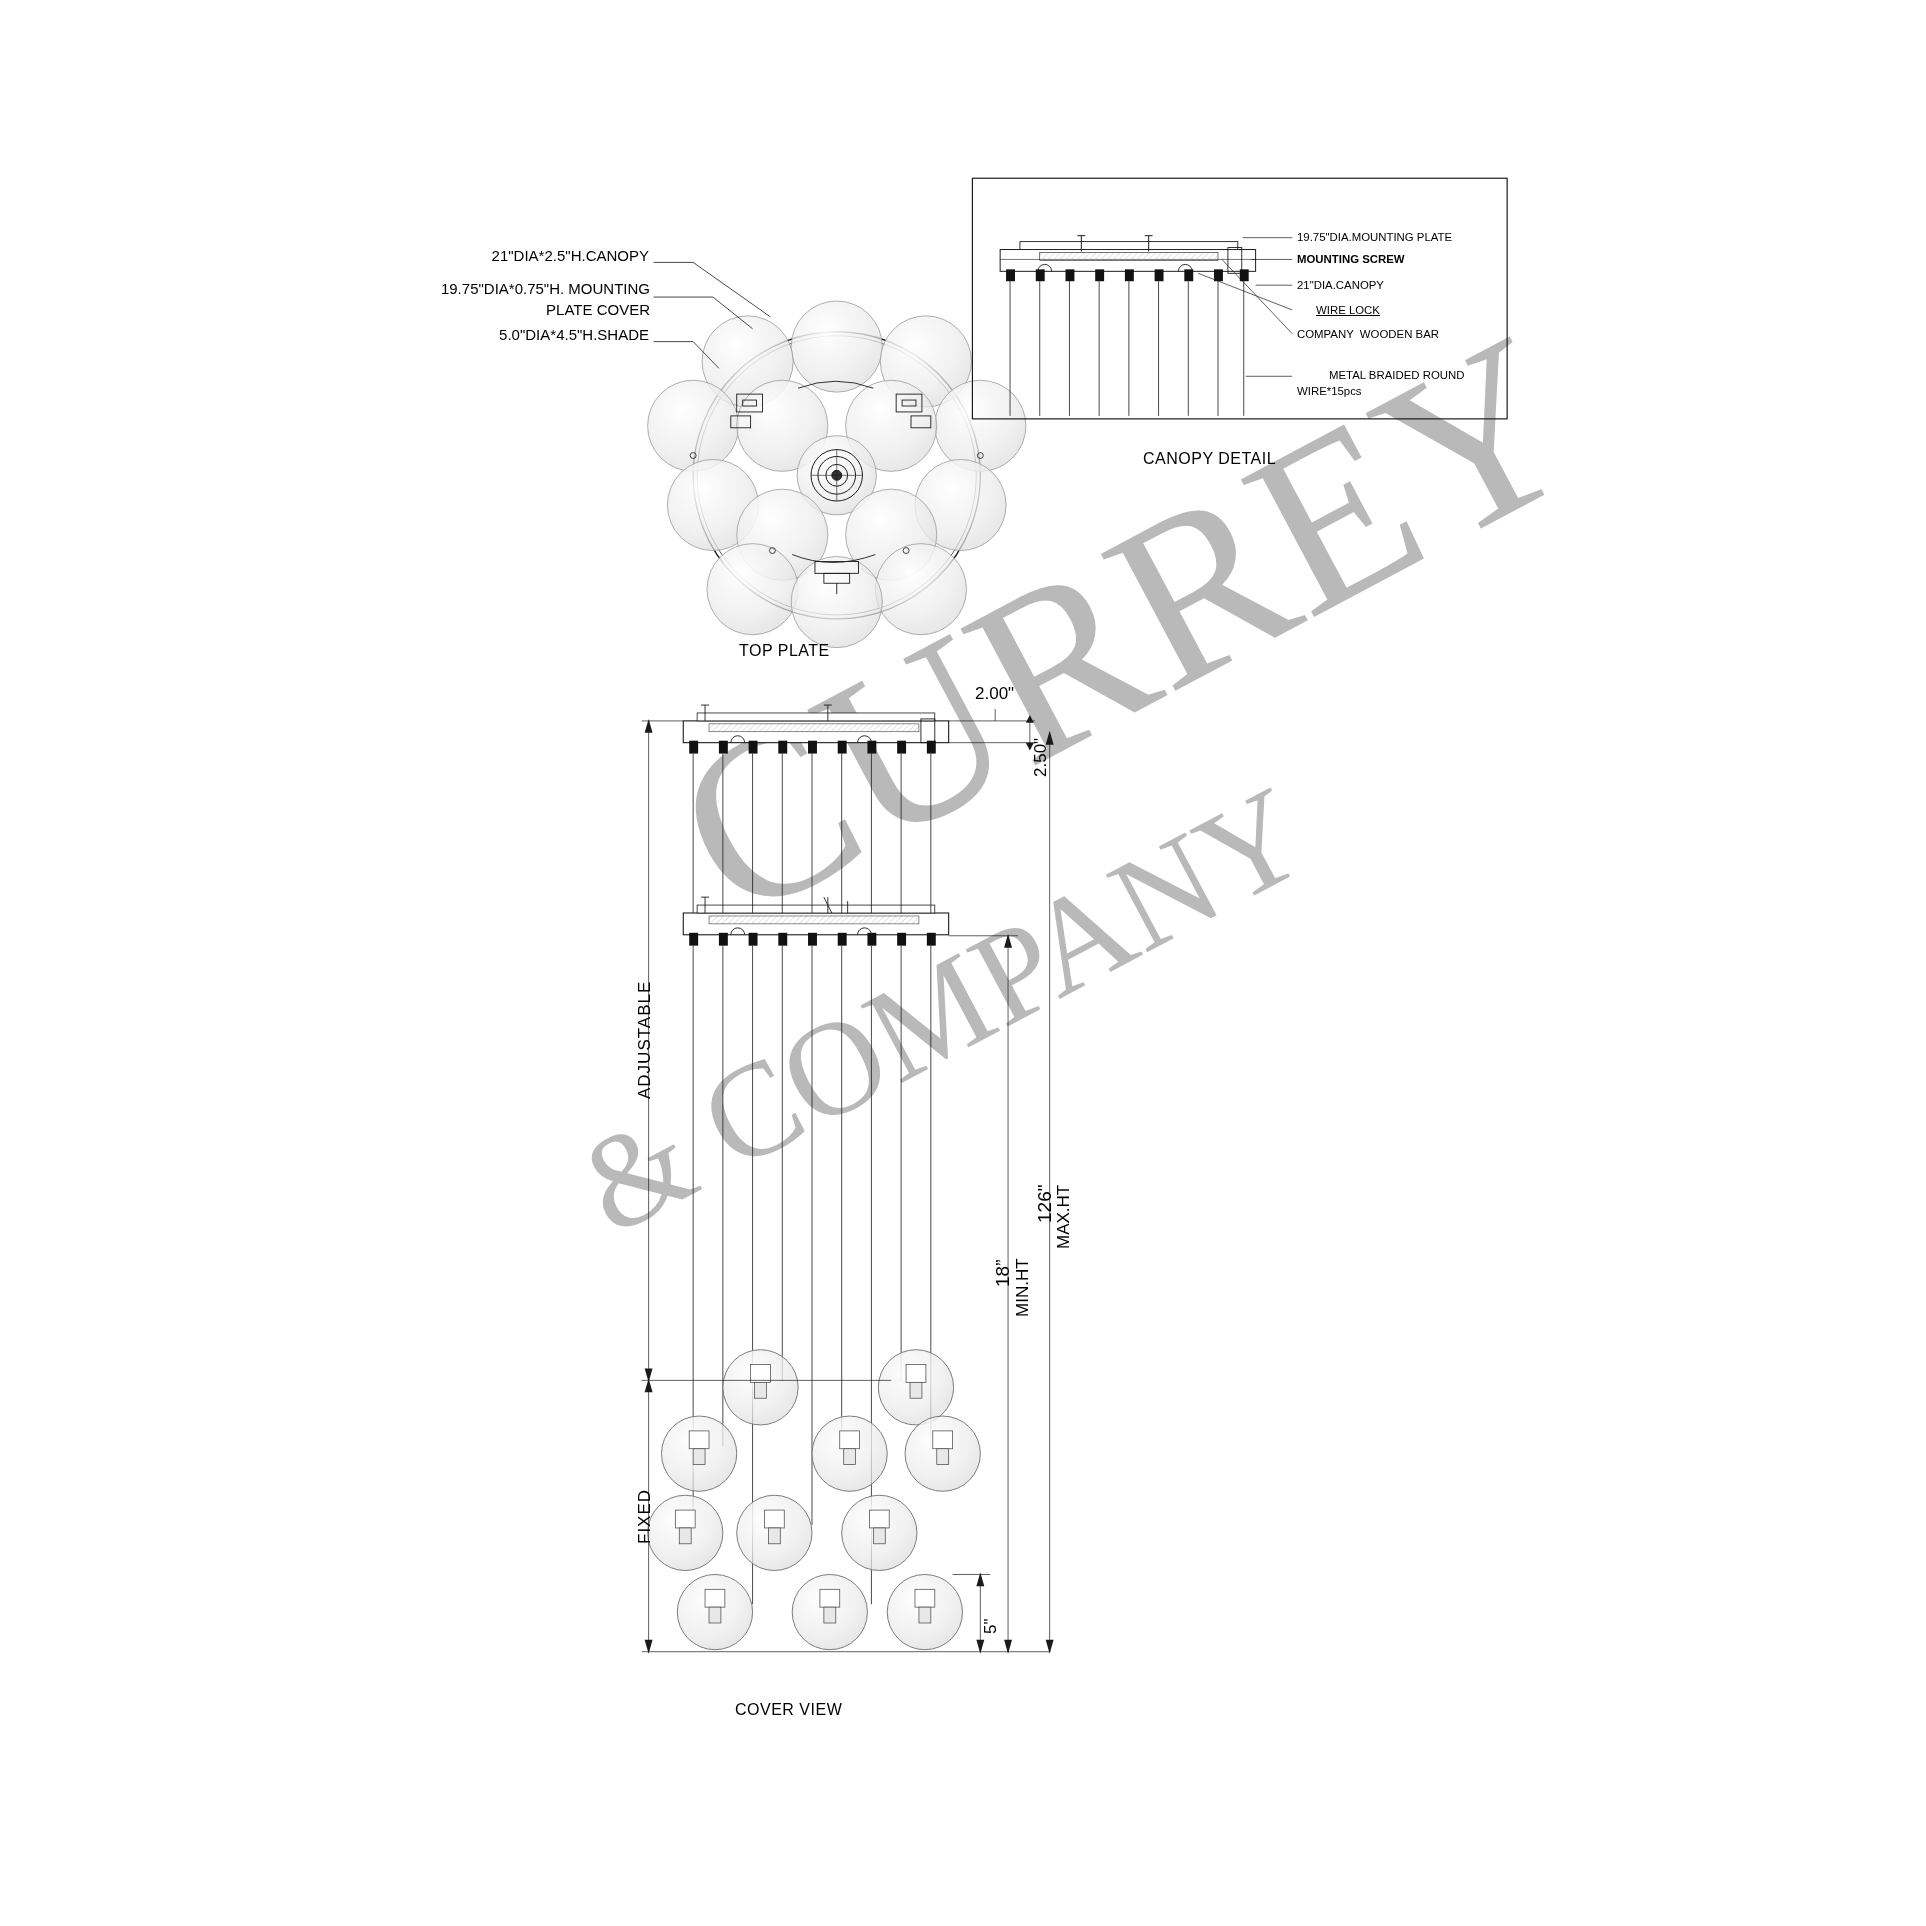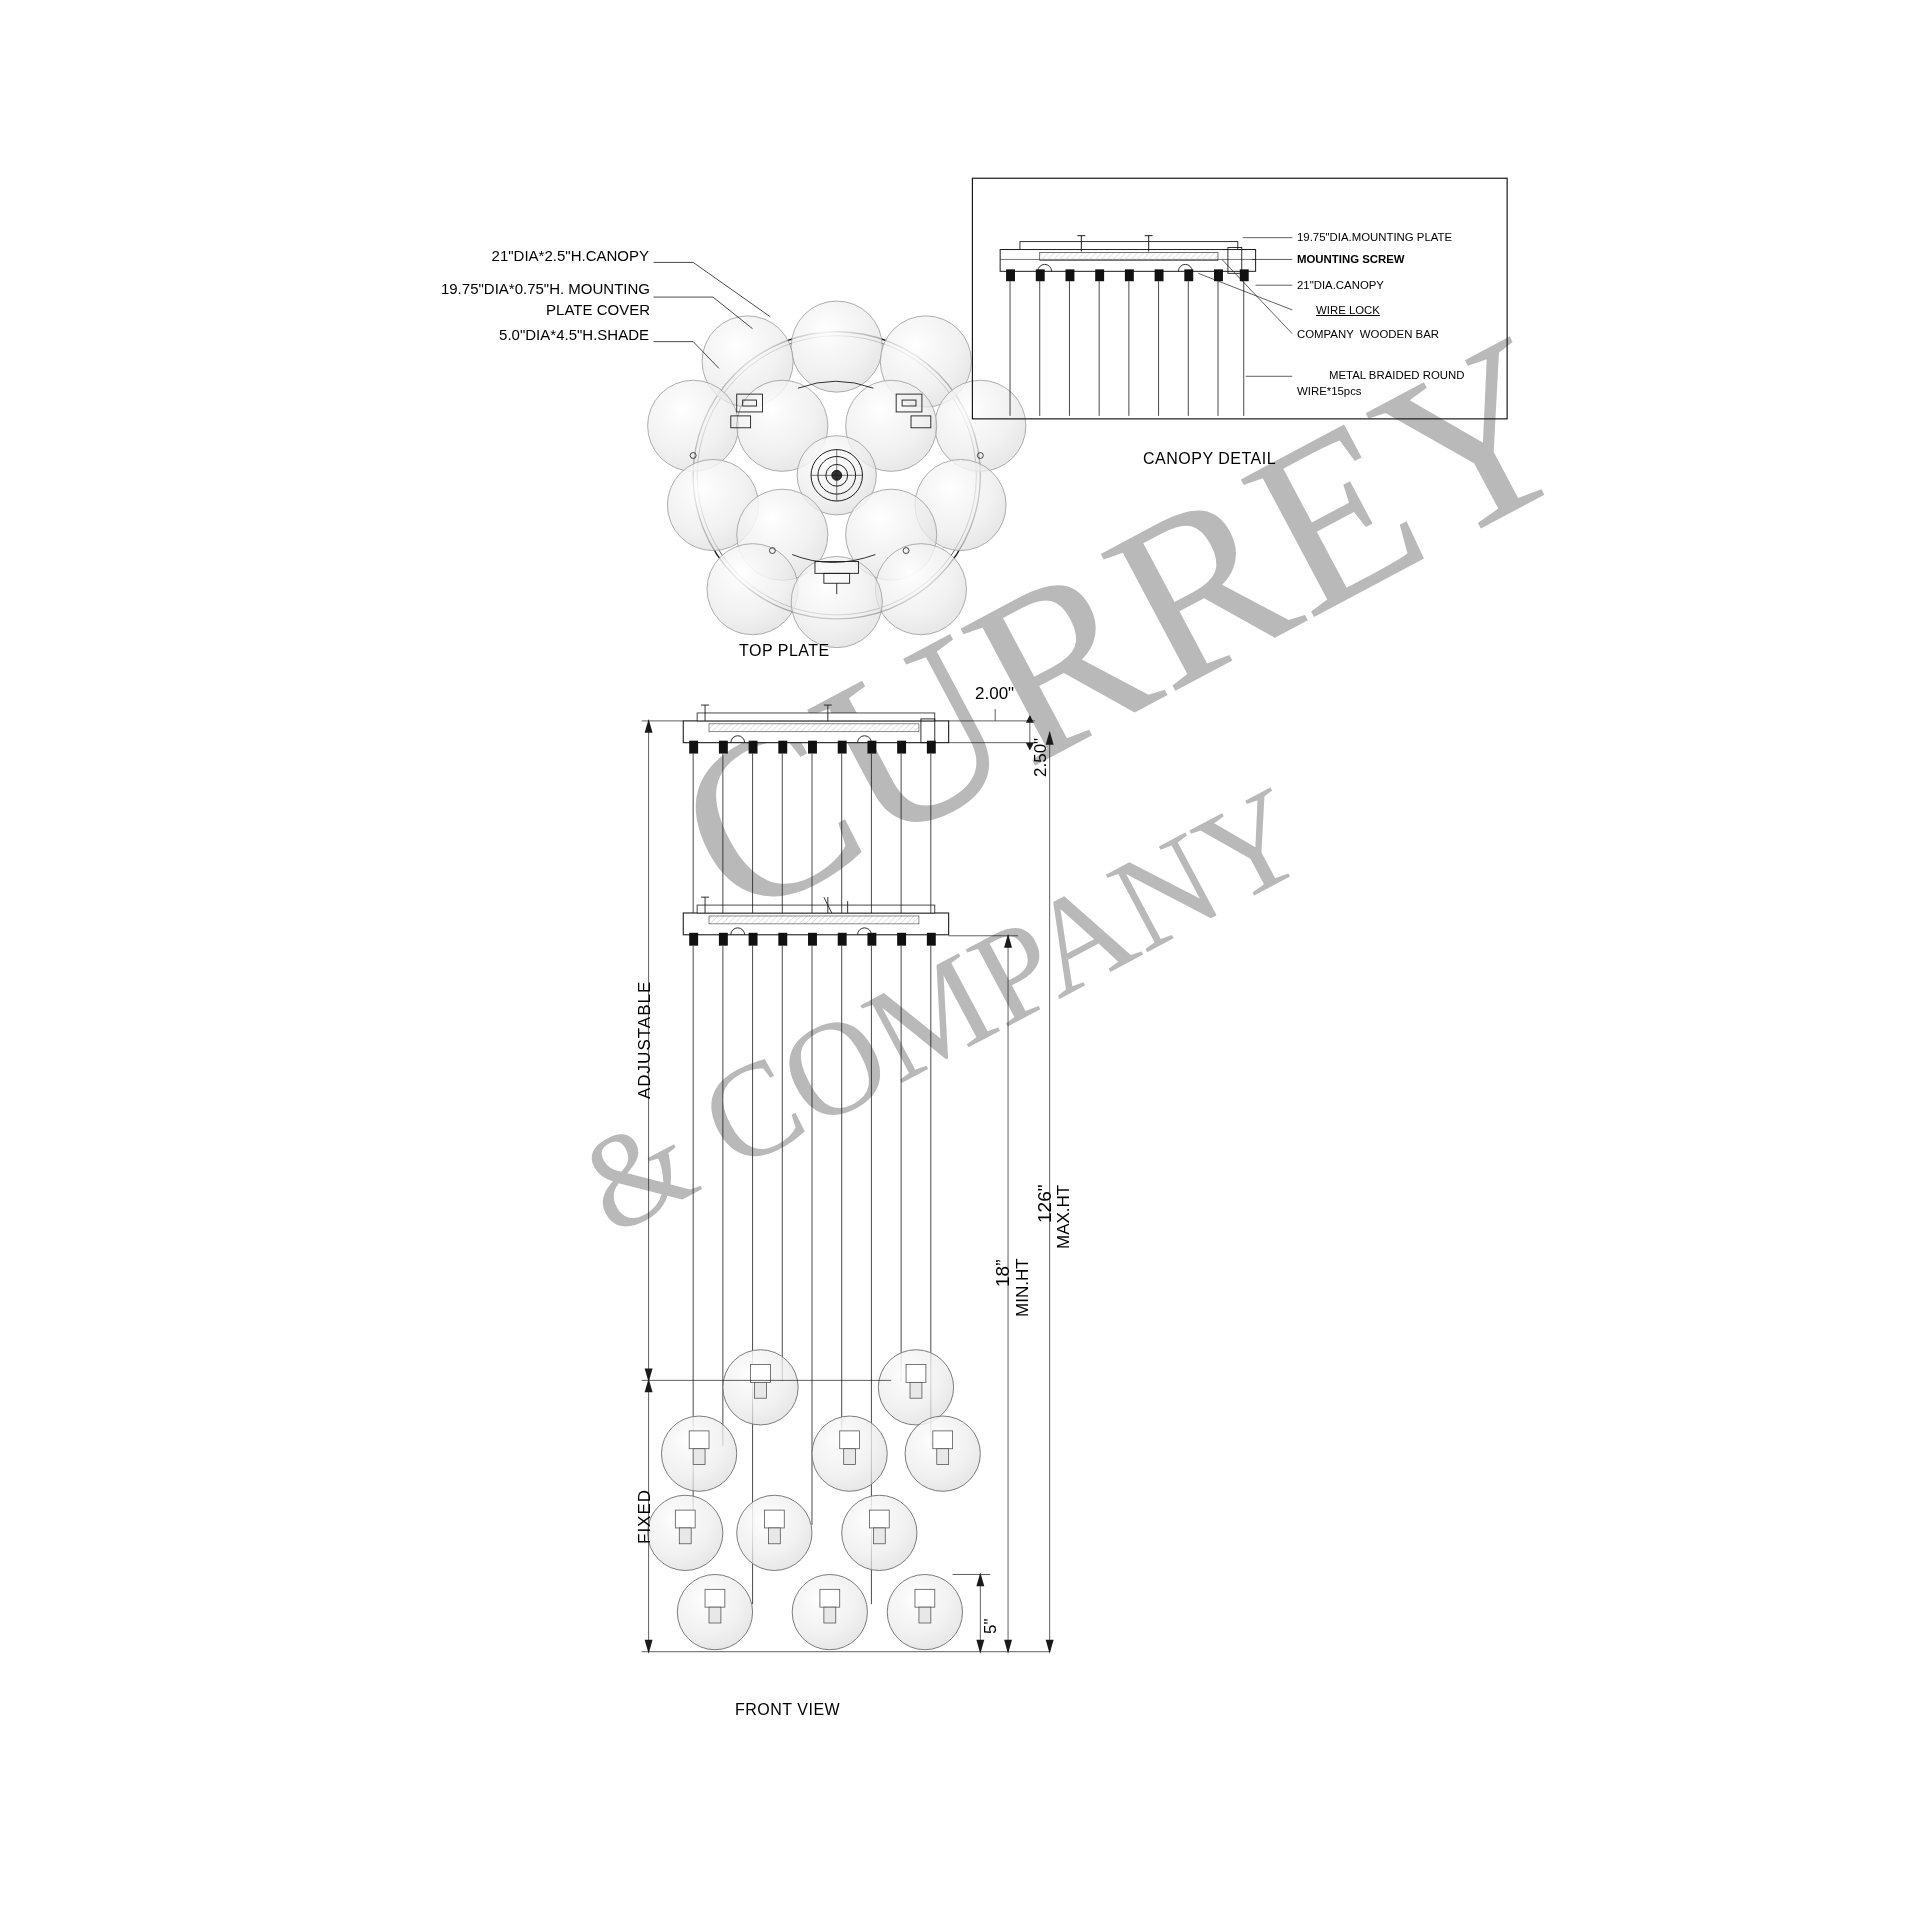--- a/index.html
+++ b/index.html
@@ -397,16 +397,16 @@
   <div class="lbl vlbl" style="left:634px; top:1544px; transform: rotate(-90deg); font-size:17px; letter-spacing:1px;">FIXED</div>
 
   <div class="lbl vlbl" style="left:990px; top:1287px; transform: rotate(-90deg); font-size:19px;">18”</div>
   <div class="lbl vlbl" style="left:1012px; top:1317px; transform: rotate(-90deg); font-size:17px;">MIN.HT</div>
 
   <div class="lbl vlbl" style="left:1032px; top:1223px; transform: rotate(-90deg); font-size:19px;">126"</div>
   <div class="lbl vlbl" style="left:1053px; top:1249px; transform: rotate(-90deg); font-size:17px;">MAX.HT</div>
 
   <div class="lbl vlbl" style="left:980px; top:1634px; transform: rotate(-90deg); font-size:17px;">5"</div>
 
-  <div class="viewtitle" style="left:735px; top:1701px;">FRONT VIEW</div>
+  <div class="viewtitle" style="left:735px; top:1701px;">COVER VIEW</div>
 
 </div>
 
 
 </body></html>

